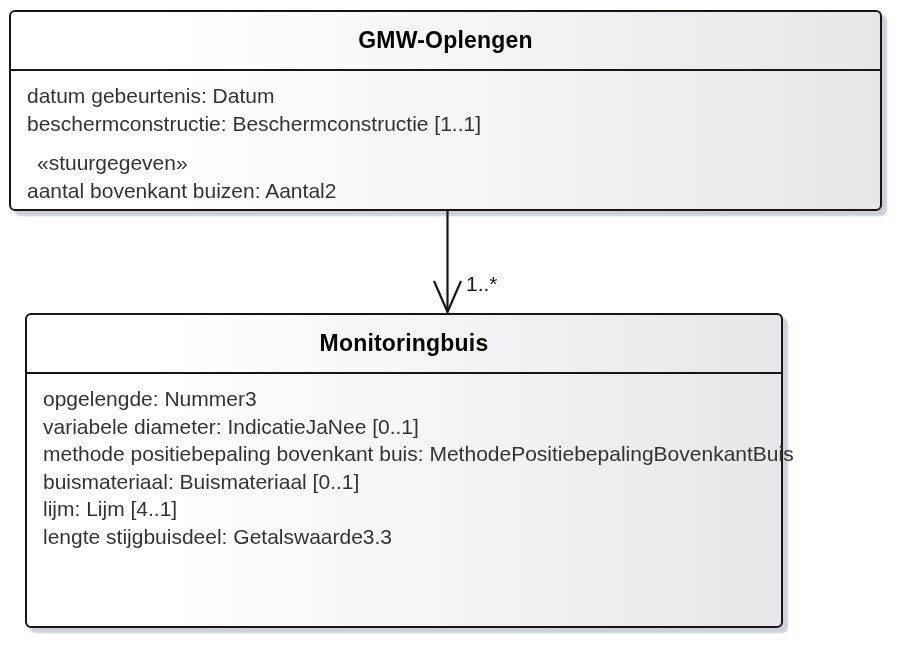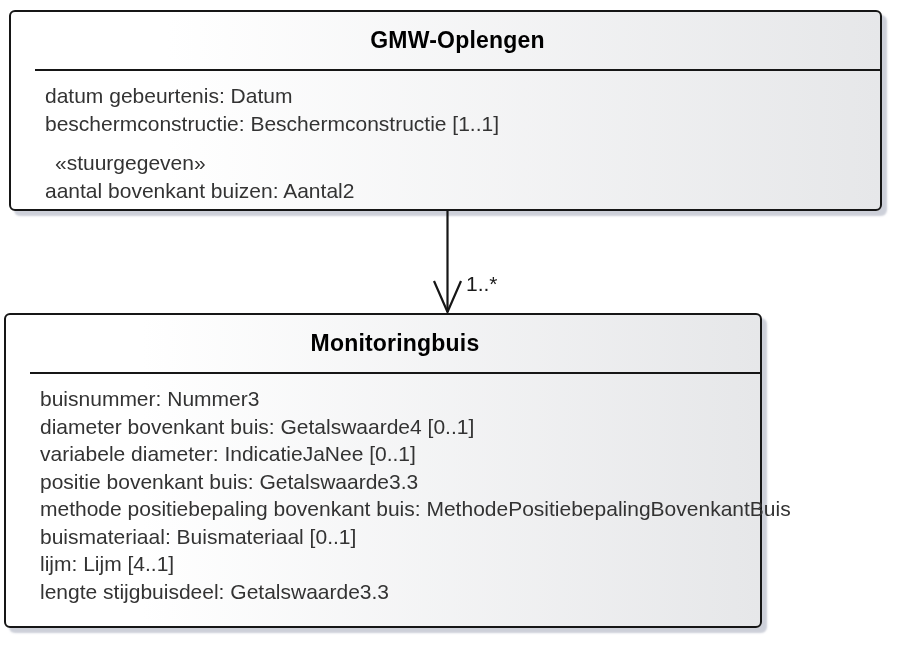--- a/index.html
+++ b/index.html
@@ -14,21 +14,20 @@
     position: relative;
     overflow: hidden;
   }
   .uml-class {
     position: absolute;
     box-sizing: border-box;
     border: 2px solid #161616;
     border-radius: 6px;
     background: linear-gradient(to right, #ffffff 18%, #e6e7e9 100%);
     box-shadow: 5px 5px 2px rgba(178, 183, 196, 0.65);
-    padding-left: 24px;
   }
   .uml-class-title {
     box-sizing: border-box;
     height: 59px;
     border-bottom: 2px solid #161616;
     display: flex;
     align-items: center;
     justify-content: center;
     font-weight: bold;
     font-size: 23px;
@@ -37,35 +36,36 @@
   }
   .uml-attrs {
     padding: 11px 9px 0 10px;
     font-size: 21px;
     line-height: 27.5px;
     color: #333333;
     white-space: nowrap;
   }
   .attr-line {
     height: 27.5px;
+    margin-left: 6px;
   }
   .stereo-block {
     margin-top: 12px;
   }
   .stereo-label {
     padding-left: 10px;
   }
   .class-gmw {
     left: 9px;
     top: 10px;
     width: 873px;
     height: 201px;
   }
   .class-monitoringbuis {
-    left: 4px;
+    left: 25px;
     top: 313px;
     width: 758px;
     height: 315px;
   }
   .connector-svg {
     position: absolute;
     left: 420px;
     top: 209px;
     width: 130px;
     height: 106px;
@@ -102,22 +102,20 @@
 
 <svg class="connector-svg" viewBox="0 0 130 106" xmlns="http://www.w3.org/2000/svg">
   <line x1="27.5" y1="2" x2="27.5" y2="103"></line>
   <polyline points="14,72 27.5,103 41,72"></polyline>
 </svg>
 <div class="multiplicity-label">1..*</div>
 
 <div class="uml-class class-monitoringbuis">
   <div class="uml-class-title">Monitoringbuis</div>
   <div class="uml-attrs">
-    <div class="attr-line">buisnummer: Nummer3</div>
-    <div class="attr-line">diameter bovenkant buis: Getalswaarde4 [0..1]</div>
+    <div class="attr-line">opgelengde: Nummer3</div>
     <div class="attr-line">variabele diameter: IndicatieJaNee [0..1]</div>
-    <div class="attr-line">positie bovenkant buis: Getalswaarde3.3</div>
     <div class="attr-line">methode positiebepaling bovenkant buis: MethodePositiebepalingBovenkantBuis</div>
     <div class="attr-line">buismateriaal: Buismateriaal [0..1]</div>
     <div class="attr-line">lijm: Lijm [4..1]</div>
     <div class="attr-line">lengte stijgbuisdeel: Getalswaarde3.3</div>
   </div>
 </div>
 
 </body></html>

